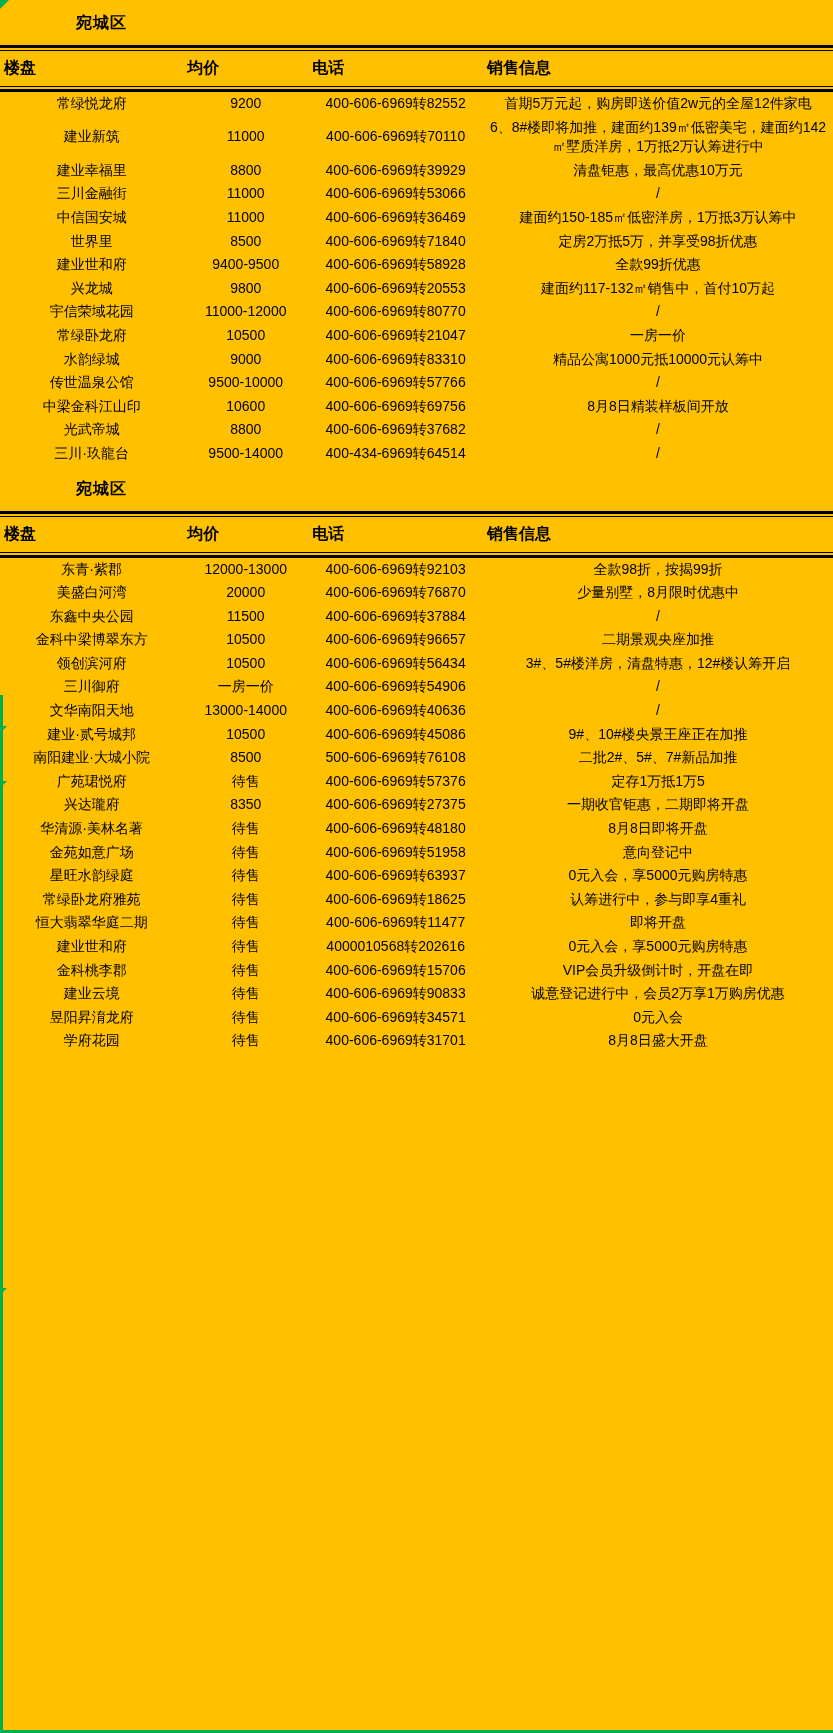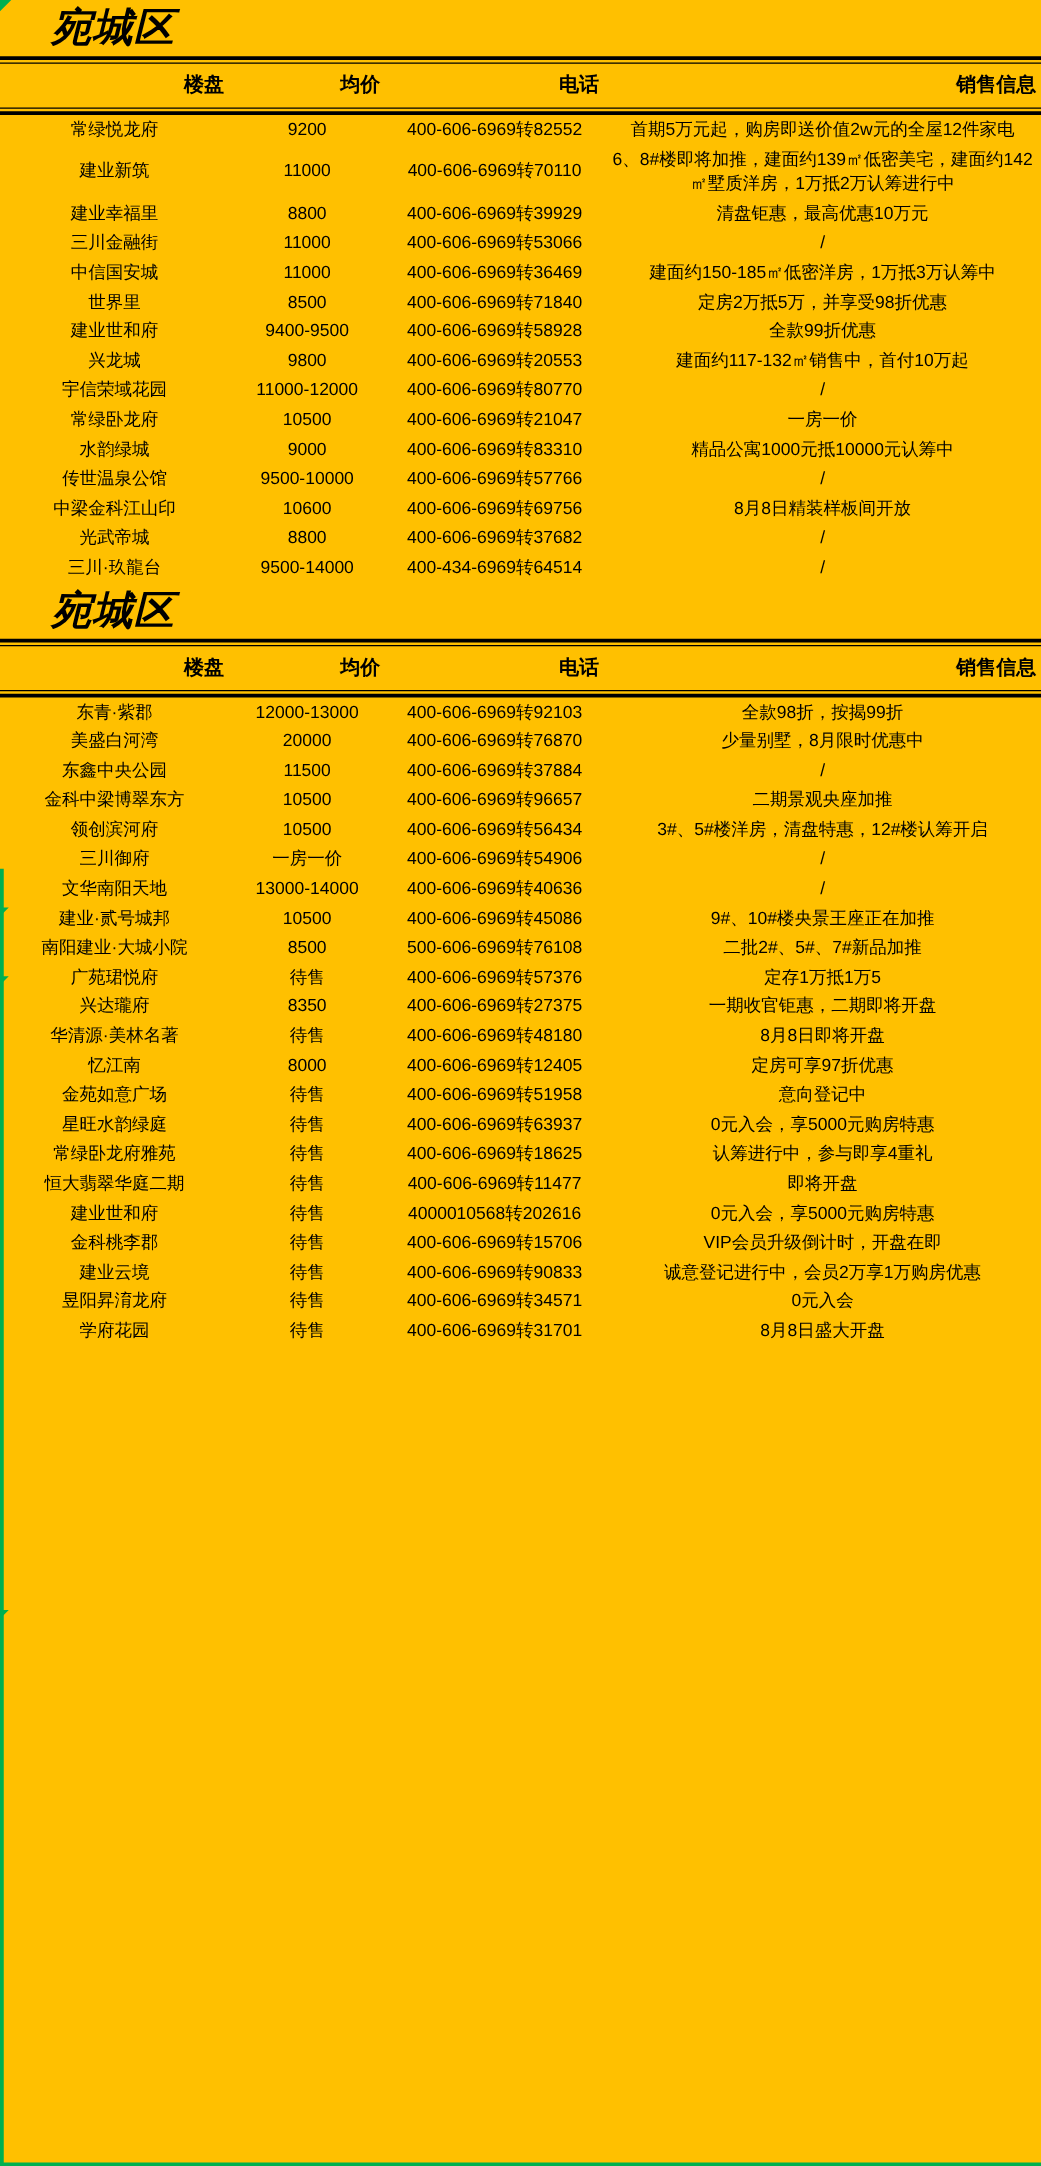--- a/index.html
+++ b/index.html
@@ -14,47 +14,46 @@
     font-family: "Liberation Sans", "DejaVu Sans", sans-serif;
     position: relative;
     overflow: hidden;
   }
   .page { position: relative; width: 833px; height: 1733px; }
 
   
   .section-title {
     height: 45px;
     line-height: 45px;
-    padding-left: 41px;
-    font-size: 32px;
+    padding-left: 76px;
+    font-size: 16px;
     font-weight: bold;
     letter-spacing: 1px;
     box-sizing: border-box;
-    font-style: italic;
   }
 
   
   .rule-a { height: 2px; border-top: 3px solid #000; border-bottom: 1px solid #000; }
   .rule-b { height: 2px; border-top: 1px solid #000; border-bottom: 3px solid #000; }
 
   table {
     width: 100%;
     border-collapse: collapse;
     table-layout: fixed;
   }
   col.c-name  { width: 22%; }
   col.c-price { width: 15%; }
   col.c-phone { width: 21%; }
   col.c-info  { width: 42%; }
 
   th {
     font-size: 16px;
     font-weight: bold;
     height: 35px;
-    text-align: right;
+    text-align: left;
     padding: 0 4px;
   }
   td {
     font-size: 14px;
     text-align: center;
     padding: 2px 6px;
     word-break: break-all;
     line-height: 1.4;
   }
 
@@ -300,26 +299,20 @@
             <td>400-606-6969转27375</td>
             <td>一期收官钜惠，二期即将开盘</td>
           </tr>
           <tr>
             <td>华清源·美林名著</td>
             <td>待售</td>
             <td>400-606-6969转48180</td>
             <td>8月8日即将开盘</td>
           </tr>
           <tr>
-            <td>忆江南</td>
-            <td>8000</td>
-            <td>400-606-6969转12405</td>
-            <td>定房可享97折优惠</td>
-          </tr>
-          <tr>
             <td>金苑如意广场</td>
             <td>待售</td>
             <td>400-606-6969转51958</td>
             <td>意向登记中</td>
           </tr>
           <tr>
             <td>星旺水韵绿庭</td>
             <td>待售</td>
             <td>400-606-6969转63937</td>
             <td>0元入会，享5000元购房特惠</td>

